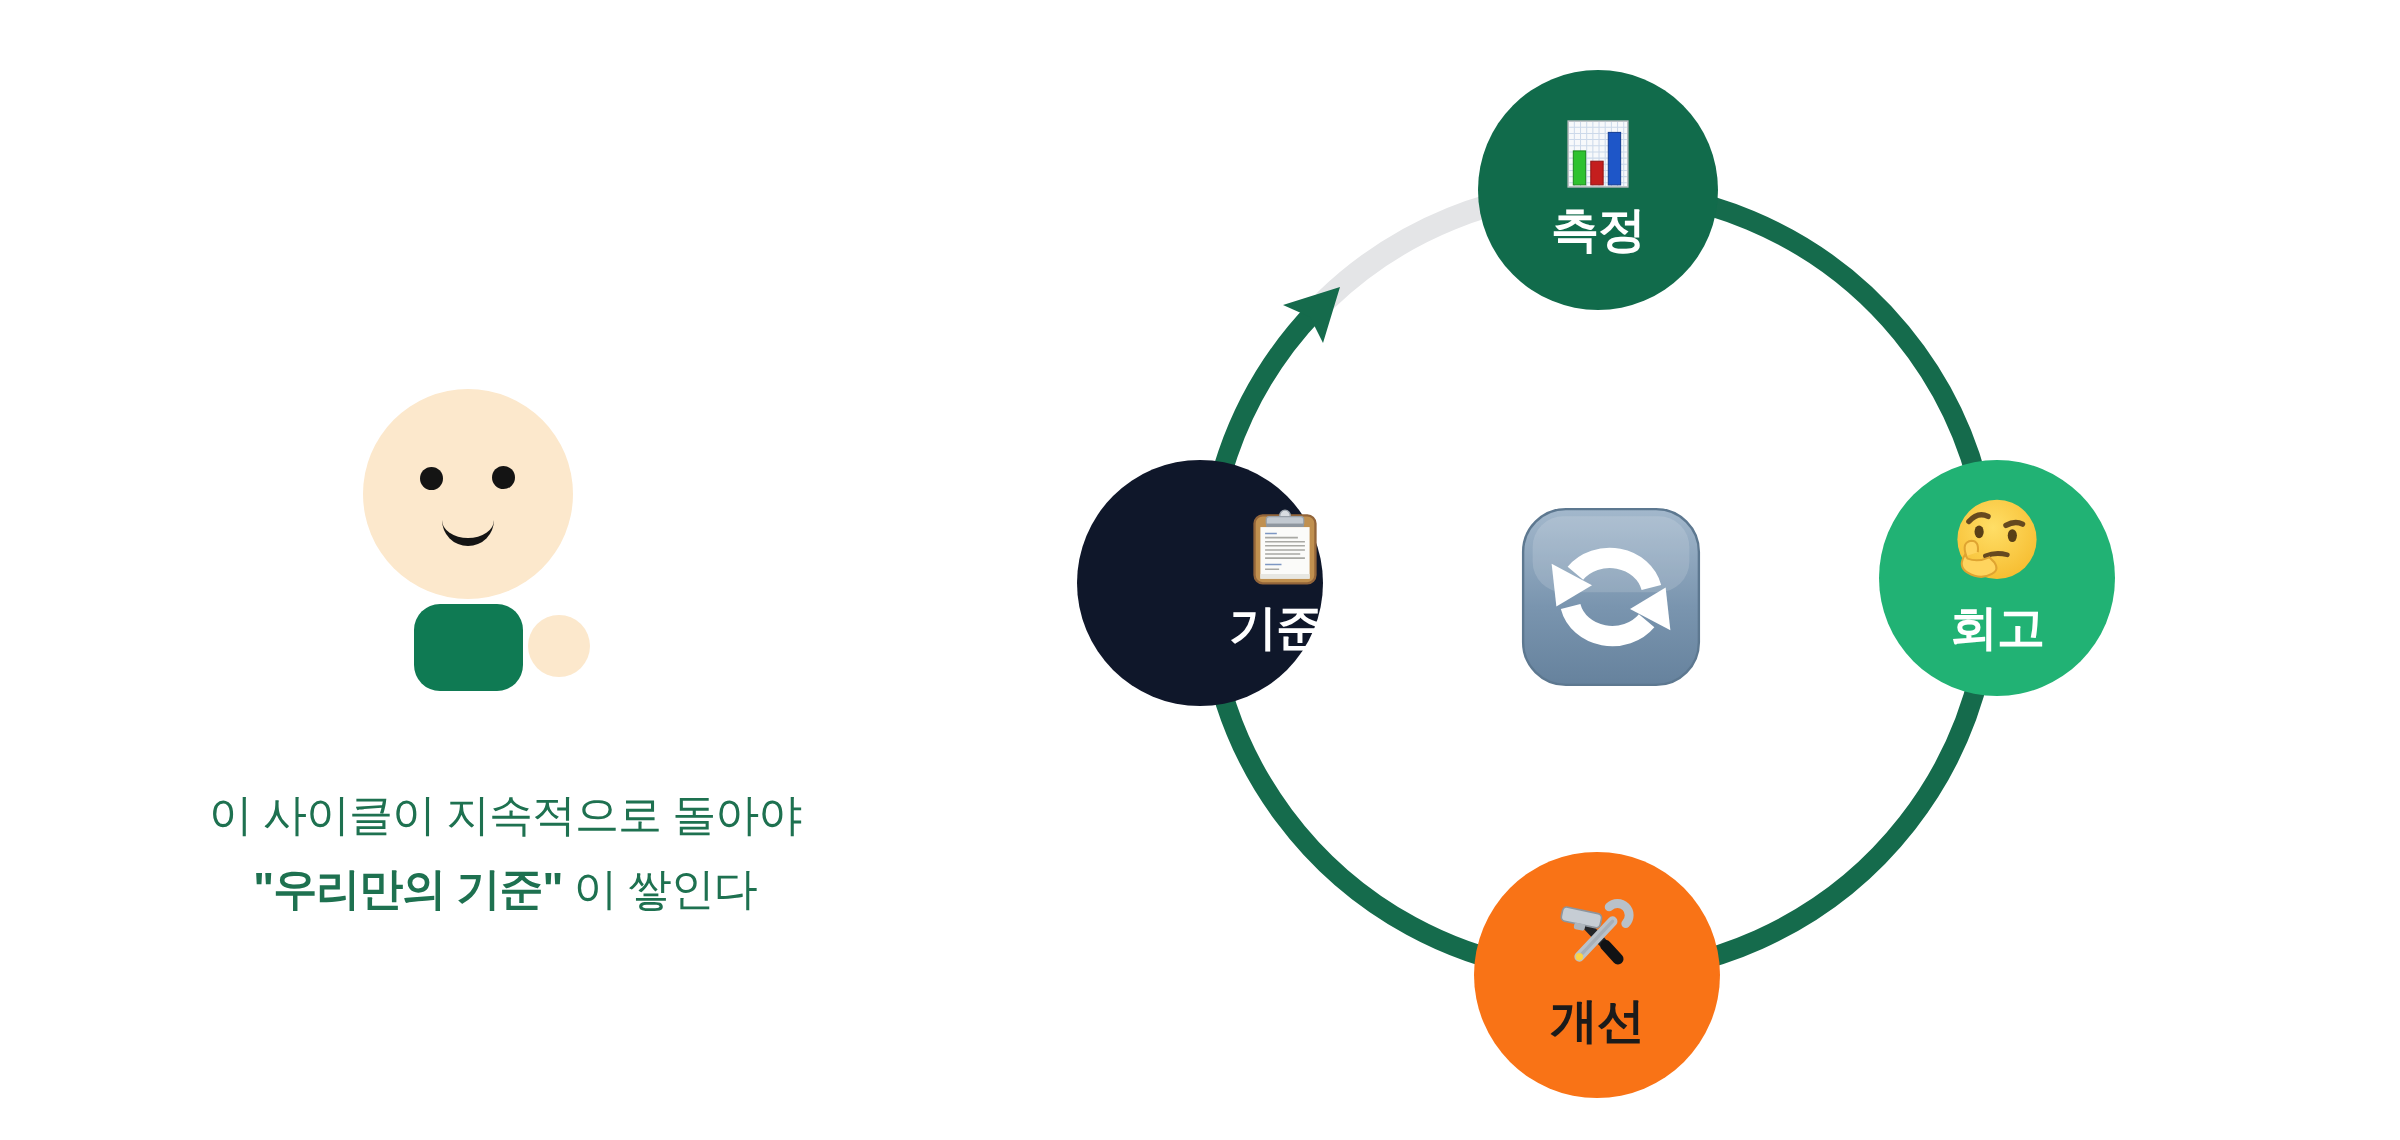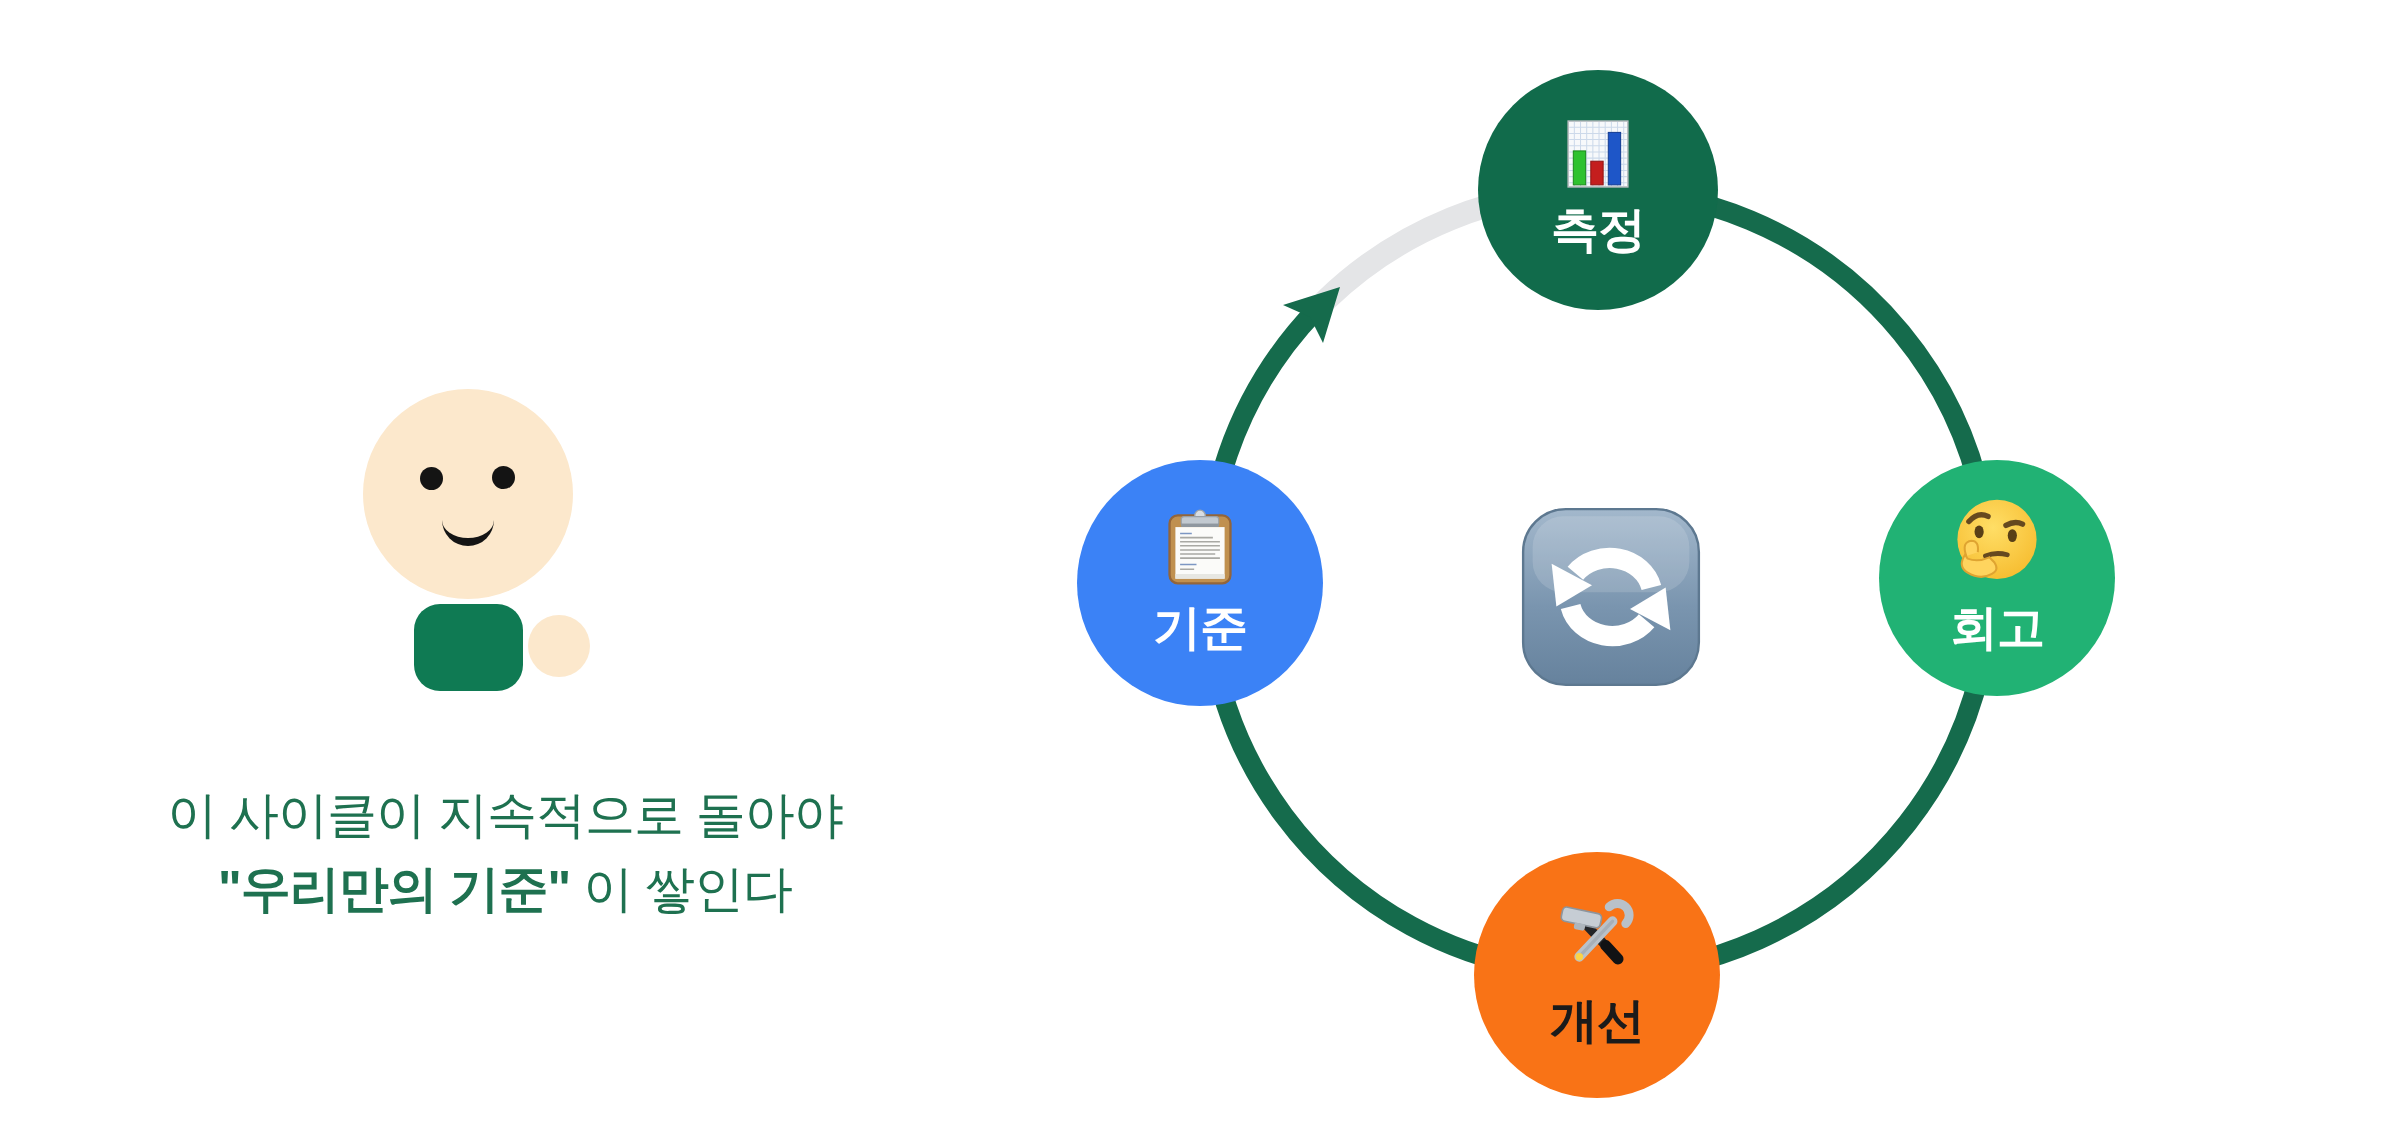--- a/index.html
+++ b/index.html
@@ -13,21 +13,21 @@
   .head  { position:absolute; left:363px; top:389px; width:210px; height:210px; border-radius:50%; }
   .eye   { position:absolute; width:23px; height:23px; border-radius:50%; }
   .eye.l { left:420px; top:467px; }
   .eye.r { left:492px; top:466px; }
   .smile { position:absolute; left:442px; top:516px; width:52px; height:30px;
            border-bottom:8px solid #141414; border-radius:0 0 26px 26px; }
   .body-rect { position:absolute; left:414px; top:604px; width:109px; height:87px; border-radius:26px; }
   .hand  { position:absolute; left:528px; top:615px; width:62px; height:62px; border-radius:50%; }
   
   .caption { position:absolute; left:40px; top:778px; width:930px; text-align:center;
-             font-size:50px; line-height:74px; font-weight:500; letter-spacing:-1px; }
+             font-size:44px; line-height:74px; font-weight:500; letter-spacing:-1px; }
   .caption .b { font-weight:800; }
   
   .ring-svg { position:absolute; left:0; top:0; }
   .node { position:absolute; border-radius:50%; display:flex; flex-direction:column;
           align-items:center; justify-content:center; gap:8px; }
   .node-label { font-size:48px; font-weight:700; letter-spacing:-1px; }
   .node-top    { left:1478px; top:70px;  width:240px; height:240px; }
   .node-right  { left:1879px; top:460px; width:236px; height:236px; }
   .node-bottom { left:1474px; top:852px; width:246px; height:246px; }
   .node-left   { left:1077px; top:460px; width:246px; height:246px; }
@@ -103,21 +103,21 @@
       </g>
 
       <line x1="52" y1="22" x2="22" y2="54" stroke="#b9c1c9" stroke-width="9" stroke-linecap="round"></line>
       <line x1="52" y1="22" x2="22" y2="54" stroke="#9aa4ae" stroke-width="3" stroke-linecap="round" opacity="0.6"></line>
       <path d="M64 24 A10.5 10.5 0 1 0 49 9" stroke="#b9c1c9" stroke-width="8" fill="none" stroke-linecap="round"></path>
       <circle cx="22" cy="54" r="3.4" fill="#FBD348"></circle>
     </svg>
     <div class="node-label">개선</div>
   </div>
 
-  <div class="node node-left" style="background-color: #3b82f6; color: rgb(255, 255, 255);">
+  <div class="node node-left" style="background-color: #0f172a; color: rgb(255, 255, 255); align-items: flex-end;">
     <svg width="76" height="82" viewBox="0 0 64 70">
       <rect x="6" y="8" width="52" height="58" rx="7" fill="#c0904f" stroke="#93653a" stroke-width="2"></rect>
       <circle cx="32" cy="8" r="4.5" fill="#d9dde1" stroke="#9ba3ab" stroke-width="1.2"></circle>
       <rect x="16" y="9" width="32" height="8" rx="2.5" fill="#c2c9d0" stroke="#98a0a8" stroke-width="1"></rect>
       <rect x="16" y="15" width="32" height="3" fill="#8f979f"></rect>
       <rect x="11" y="18" width="42" height="44" fill="#fbfbf9"></rect>
       <path d="M11 58 L53 58 L53 62 L11 62 Z" fill="#e7e7e2"></path>
       <path stroke="#7d97c3" stroke-width="1.3" d="M15 23.5h10 M15 50h14"></path>
       <path stroke="#a9a9a4" stroke-width="1.3" d="M15 27h28 M15 30.5h34 M15 34h34 M15 37.5h34 M15 41h30 M15 44.5h34 M15 54h12"></path>
     </svg>

